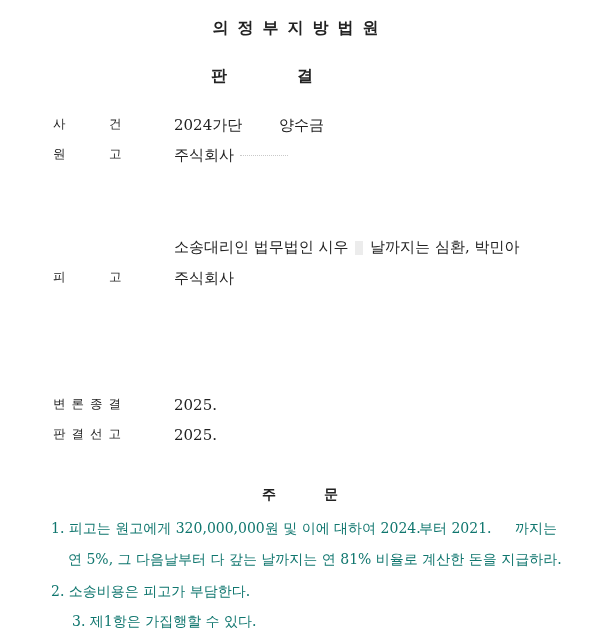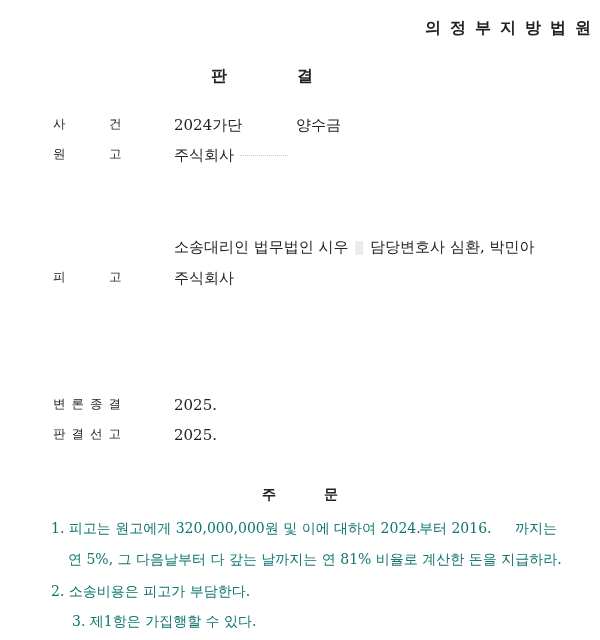--- a/index.html
+++ b/index.html
@@ -10,21 +10,21 @@
     body {
       width: 600px;
       height: 640px;
       position: relative;
       overflow: hidden;
       color: #1a1a1a;
       font-family: "DejaVu Serif", "Liberation Serif", serif;
     }
     .abs { position: absolute; white-space: nowrap; }
     .court-title {
-      top: 18px; left: 0; width: 600px; text-align: right;
+      top: 18px; left: 0; width: 600px; text-align: center;
       font-family: "DejaVu Sans", "Liberation Sans", sans-serif;
       font-weight: bold; font-size: 16px; letter-spacing: 9px;
       color: #222;
     }
     .doc-title {
       top: 66px; left: 0; width: 524px; text-align: center;
       font-family: "DejaVu Sans", "Liberation Sans", sans-serif;
       font-weight: bold; font-size: 16px;
       color: #222;
     }
@@ -63,50 +63,50 @@
 
 <div class="abs court-title">의정부지방법원</div>
 
 <div class="abs doc-title">
   <span>판</span><span class="gap"></span><span>결</span>
 </div>
 
 <div class="abs label" style="top:116px; left:53px;">사</div>
 <div class="abs label" style="top:116px; left:109px;">건</div>
 <div class="abs val" style="top:116px; left:174px;">2024가단</div>
-<div class="abs val" style="top:116px; left:279px;margin-left:17px;">양수금</div>
+<div class="abs val" style="top:116px; left:279px;">양수금</div>
 
 <div class="abs label" style="top:146px; left:53px;">원</div>
 <div class="abs label" style="top:146px; left:109px;">고</div>
 <div class="abs val" style="top:146px; left:174px;">
   <span>주식회사</span><span class="dots"></span>
 </div>
 
 <div class="abs val" style="top:238px; left:174px;">
   <span>소송대리인 법무법인 시우</span>
   <span class="redact" style="width:8px; height:14px; margin:0 2px;"></span>
-  <span>담당변호사 심환, 박민아</span>
+  <span>날까지는 심환, 박민아</span>
 </div>
 
 <div class="abs label" style="top:269px; left:53px;">피</div>
 <div class="abs label" style="top:269px; left:109px;">고</div>
 <div class="abs val" style="top:269px; left:174px;">주식회사</div>
 
 <div class="abs label" style="top:396px; left:53px; letter-spacing:1px;">변 론 종 결</div>
 <div class="abs val" style="top:396px; left:174px;">2025.</div>
 
 <div class="abs label" style="top:426px; left:53px; letter-spacing:1px;">판 결 선 고</div>
 <div class="abs val" style="top:426px; left:174px;">2025.</div>
 
 <div class="abs section-title">
   <span>주</span><span class="gap"></span><span>문</span>
 </div>
 
 <div class="abs order" style="top:520px; left:51px;">
   <span>1. 피고는 원고에게 320,000,000원 및 이에 대하여 2024.</span>
 </div>
-<div class="abs order" style="top:520px; left:419px;">부터 2016.</div>
+<div class="abs order" style="top:520px; left:419px;">부터 2021.</div>
 <div class="abs order" style="top:520px; left:515px;">까지는</div>
 
 <div class="abs order" style="top:551px; left:68px;">연 5%, 그 다음날부터 다 갚는 날까지는 연 81% 비율로 계산한 돈을 지급하라.</div>
 
 <div class="abs order" style="top:583px; left:51px;">2. 소송비용은 피고가 부담한다.</div>
 <div class="abs order" style="top:613px; left:51px;margin-left:21px;">3. 제1항은 가집행할 수 있다.</div>
 
 </body></html>

